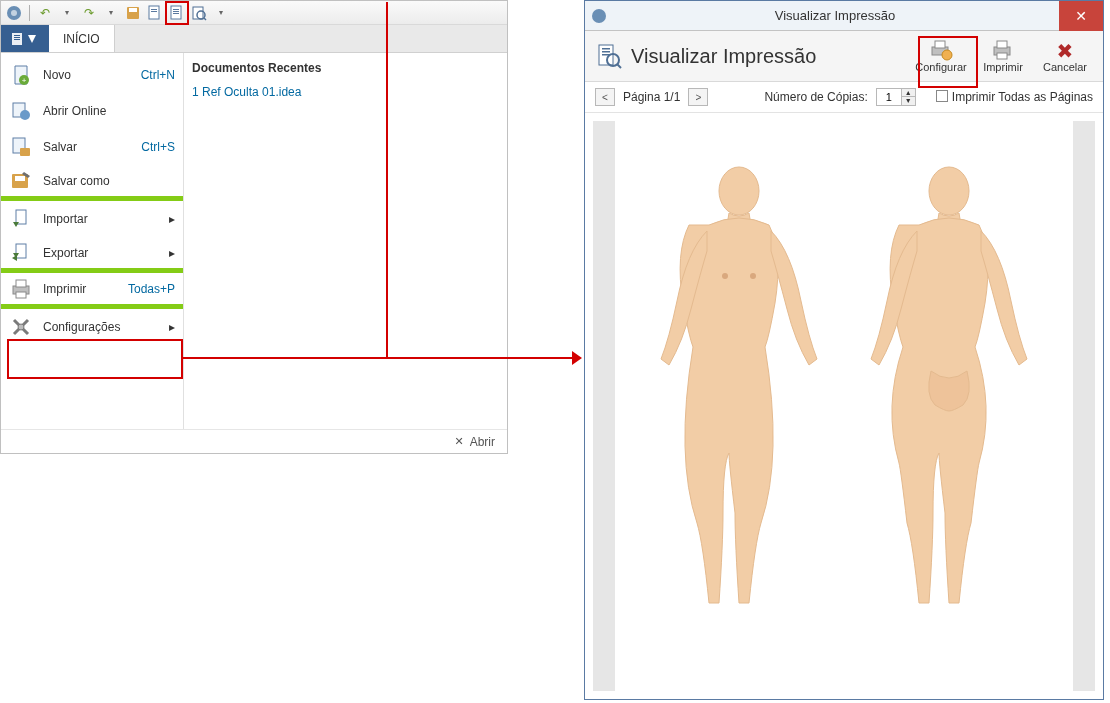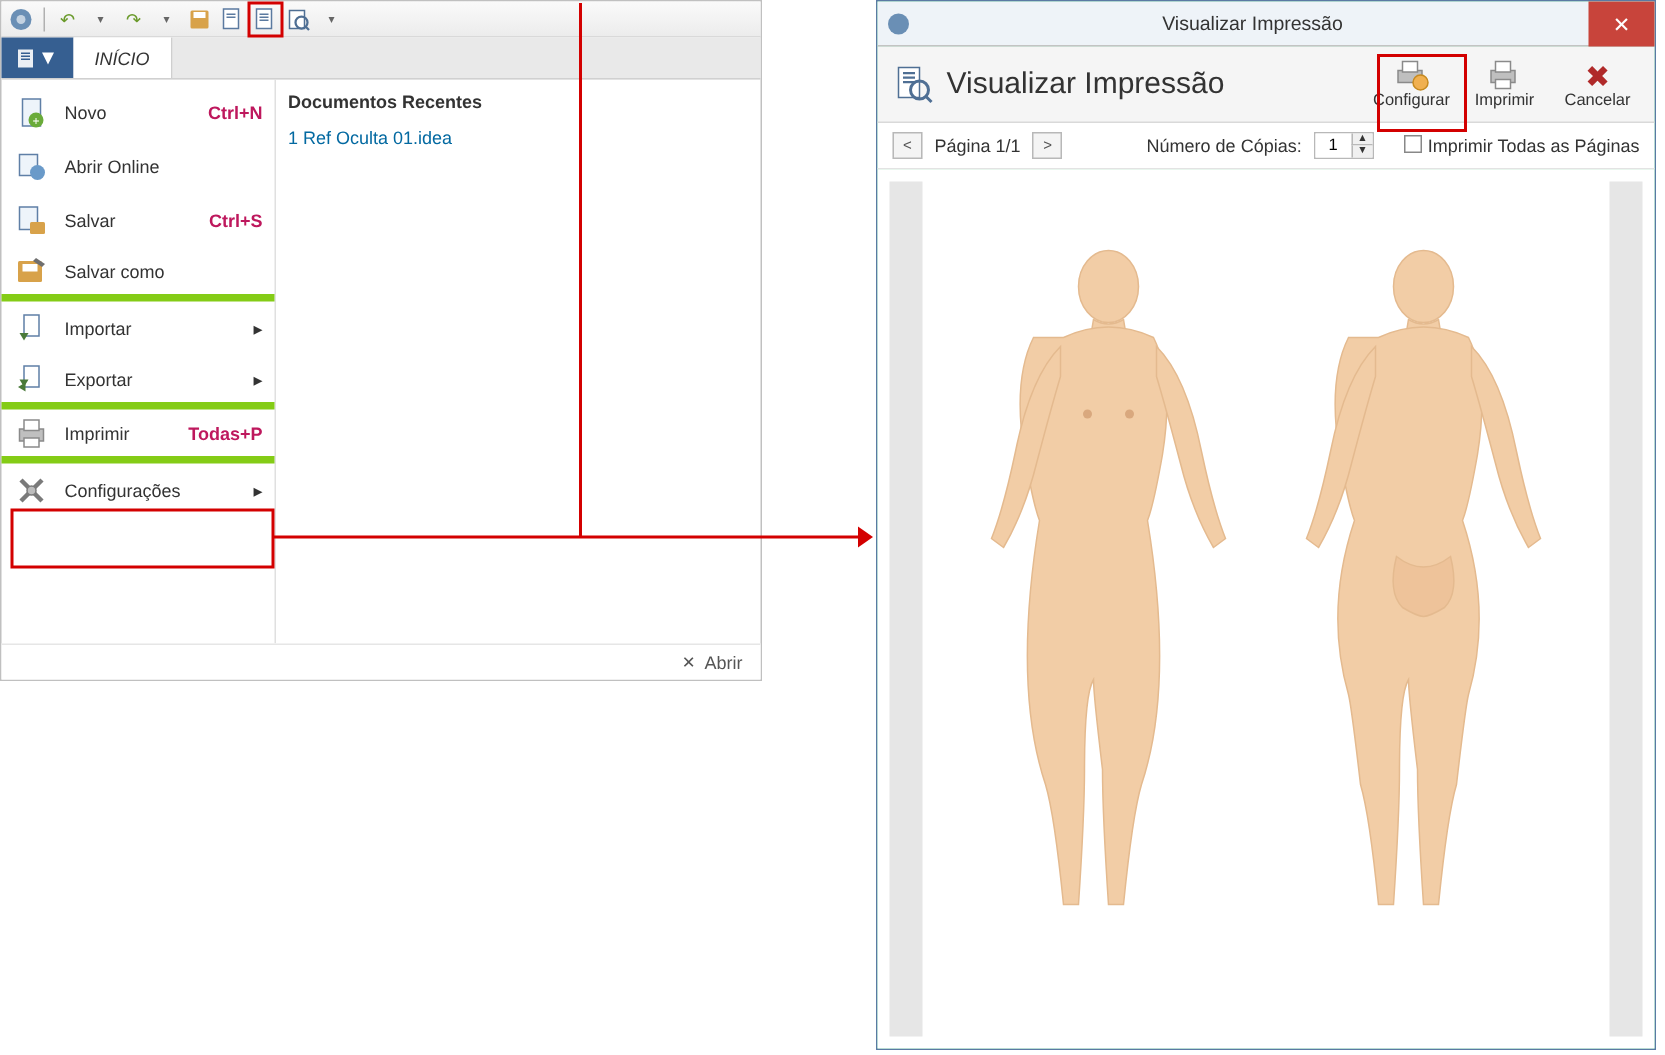--- a/index.html
+++ b/index.html
@@ -59,21 +59,20 @@
     background: #365f91;
     display: flex; align-items: center; justify-content: center;
     color: #fff;
   }
   .tab-inicio {
     padding: 0 14px;
     display: flex; align-items: center;
     background: #fff;
     border-right: 1px solid #cfcfcf;
     font-size: 12px;
-    font-style: italic;
   }
   .menu-wrap {
     display: flex;
     height: 376px;
   }
   .menu-col {
     width: 183px;
     border-right: 1px solid #e0e0e0;
     padding: 4px 0;
   }
@@ -83,21 +82,21 @@
     height: 36px;
     padding: 0 8px;
     gap: 10px;
   }
   .menu-item.section-border { border-bottom: 5px solid #84cc16; }
   .mi-icon {
     width: 24px; height: 22px;
     display:flex;align-items:center;justify-content:center;
     font-size: 16px;
   }
-  .shortcut { margin-left: auto; color: #be185d; font-weight: bold; }
+  .shortcut { margin-left: auto; color: #0369a1; }
   .arrow { margin-left: auto; color: #333; }
   .hl-print {
     position: absolute;
     left: 6px; top: 338px;
     width: 176px; height: 40px;
     border: 2px solid #d30000;
     pointer-events: none;
   }
   .recent-col { flex: 1; }
   .recent-head {
@@ -143,21 +142,21 @@
     background:#d30000;
   }
 
   
   .dialog {
     position: absolute;
     left: 584px; top: 0;
     width: 520px;
     height: 700px;
     border: 1px solid #5a7aa3;
-    background: #86efac;
+    background: #0f766e;
     display:flex;
     flex-direction:column;
   }
   .dlg-titlebar {
     height: 30px;
     background: #eef3f8;
     border-bottom: 1px solid #c3c3c3;
     display:flex; align-items:center;
     position:relative;
   }

